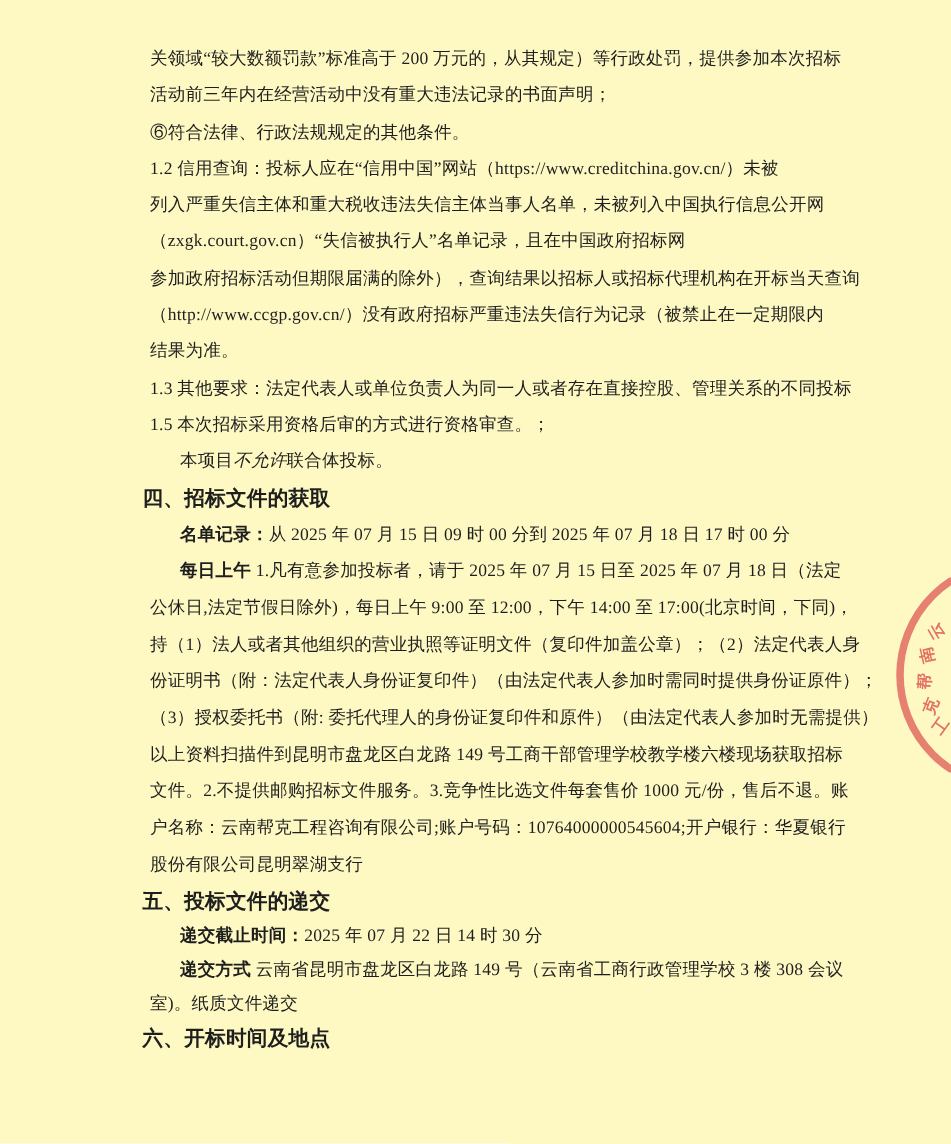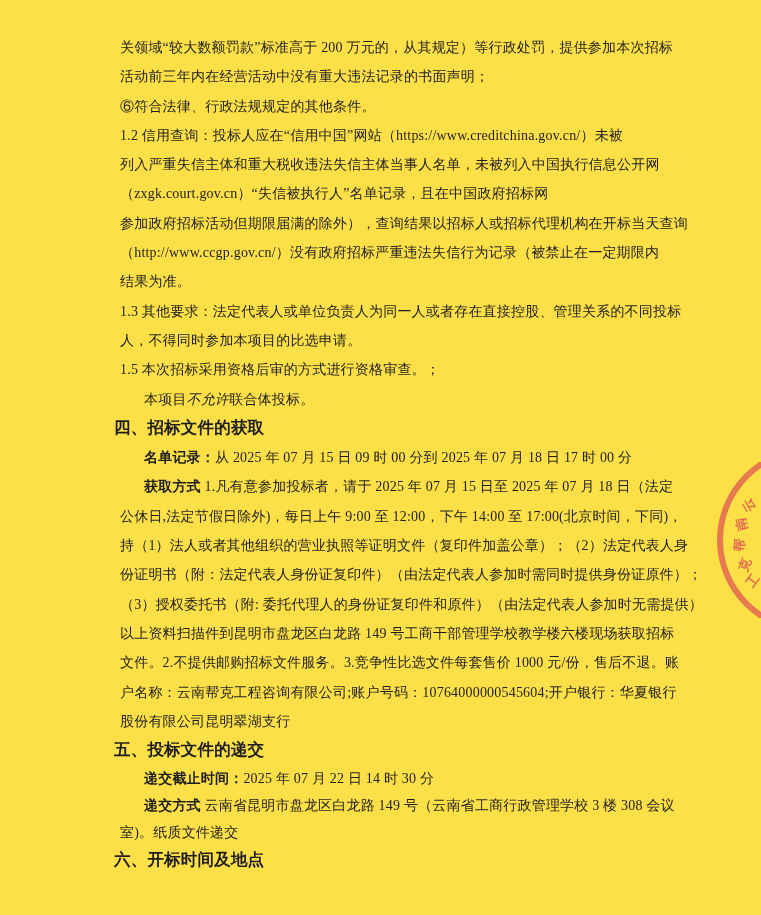--- a/index.html
+++ b/index.html
@@ -1,19 +1,19 @@
 <!DOCTYPE html>
 <html><head>
 <meta charset="utf-8">
 <style>
   html,body { margin:0; padding:0; background:#ffffff; }
   .page {
     position:relative;
     width:761px; height:915px;
-    background:#fde047;
+    background:#fef9c3;
     font-family:"Liberation Serif","DejaVu Serif",serif;
     color:#1e1e1e;
     overflow:hidden;
   }
   .content {
     position:absolute;
     left:120px; top:33px;
     width:533px;
   }
   .line {
@@ -61,26 +61,25 @@
       <div class="line">关领域“较大数额罚款”标准高于 200 万元的，从其规定）等行政处罚，提供参加本次招标</div>
       <div class="line">活动前三年内在经营活动中没有重大违法记录的书面声明；</div>
       <div class="line">⑥符合法律、行政法规规定的其他条件。</div>
       <div class="line">1.2 信用查询：投标人应在“信用中国”网站（https://www.creditchina.gov.cn/）未被</div>
       <div class="line">列入严重失信主体和重大税收违法失信主体当事人名单，未被列入中国执行信息公开网</div>
       <div class="line">（zxgk.court.gov.cn）“失信被执行人”名单记录，且在中国政府招标网</div>
       <div class="line">参加政府招标活动但期限届满的除外），查询结果以招标人或招标代理机构在开标当天查询</div>
       <div class="line">（http://www.ccgp.gov.cn/）没有政府招标严重违法失信行为记录（被禁止在一定期限内</div>
       <div class="line">结果为准。</div>
       <div class="line">1.3 其他要求：法定代表人或单位负责人为同一人或者存在直接控股、管理关系的不同投标</div>
-      <div class="line">人，不得同时参加本项目的比选申请。</div>
       <div class="line">1.5 本次招标采用资格后审的方式进行资格审查。；</div>
       <div class="line indent"><span>本项目</span><span class="i">不允许</span><span>联合体投标。</span></div>
       <div class="line heading">四、招标文件的获取</div>
       <div class="line indent"><span class="b">名单记录：</span><span>从 2025 年 07 月 15 日 09 时 00 分到 2025 年 07 月 18 日 17 时 00 分</span></div>
-      <div class="line indent"><span class="b">获取方式</span><span> 1.凡有意参加投标者，请于 2025 年 07 月 15 日至 2025 年 07 月 18 日（法定</span></div>
+      <div class="line indent"><span class="b">每日上午</span><span> 1.凡有意参加投标者，请于 2025 年 07 月 15 日至 2025 年 07 月 18 日（法定</span></div>
       <div class="line">公休日,法定节假日除外)，每日上午 9:00 至 12:00，下午 14:00 至 17:00(北京时间，下同)，</div>
       <div class="line">持（1）法人或者其他组织的营业执照等证明文件（复印件加盖公章）；（2）法定代表人身</div>
       <div class="line">份证明书（附：法定代表人身份证复印件）（由法定代表人参加时需同时提供身份证原件）；</div>
       <div class="line">（3）授权委托书（附: 委托代理人的身份证复印件和原件）（由法定代表人参加时无需提供）</div>
       <div class="line">以上资料扫描件到昆明市盘龙区白龙路 149 号工商干部管理学校教学楼六楼现场获取招标</div>
       <div class="line">文件。2.不提供邮购招标文件服务。3.竞争性比选文件每套售价 1000 元/份，售后不退。账</div>
       <div class="line">户名称：云南帮克工程咨询有限公司;账户号码：10764000000545604;开户银行：华夏银行</div>
       <div class="line">股份有限公司昆明翠湖支行</div>
       <div class="line heading">五、投标文件的递交</div>
       <div class="line indent tight"><span class="b">递交截止时间：</span><span>2025 年 07 月 22 日 14 时 30 分</span></div>

